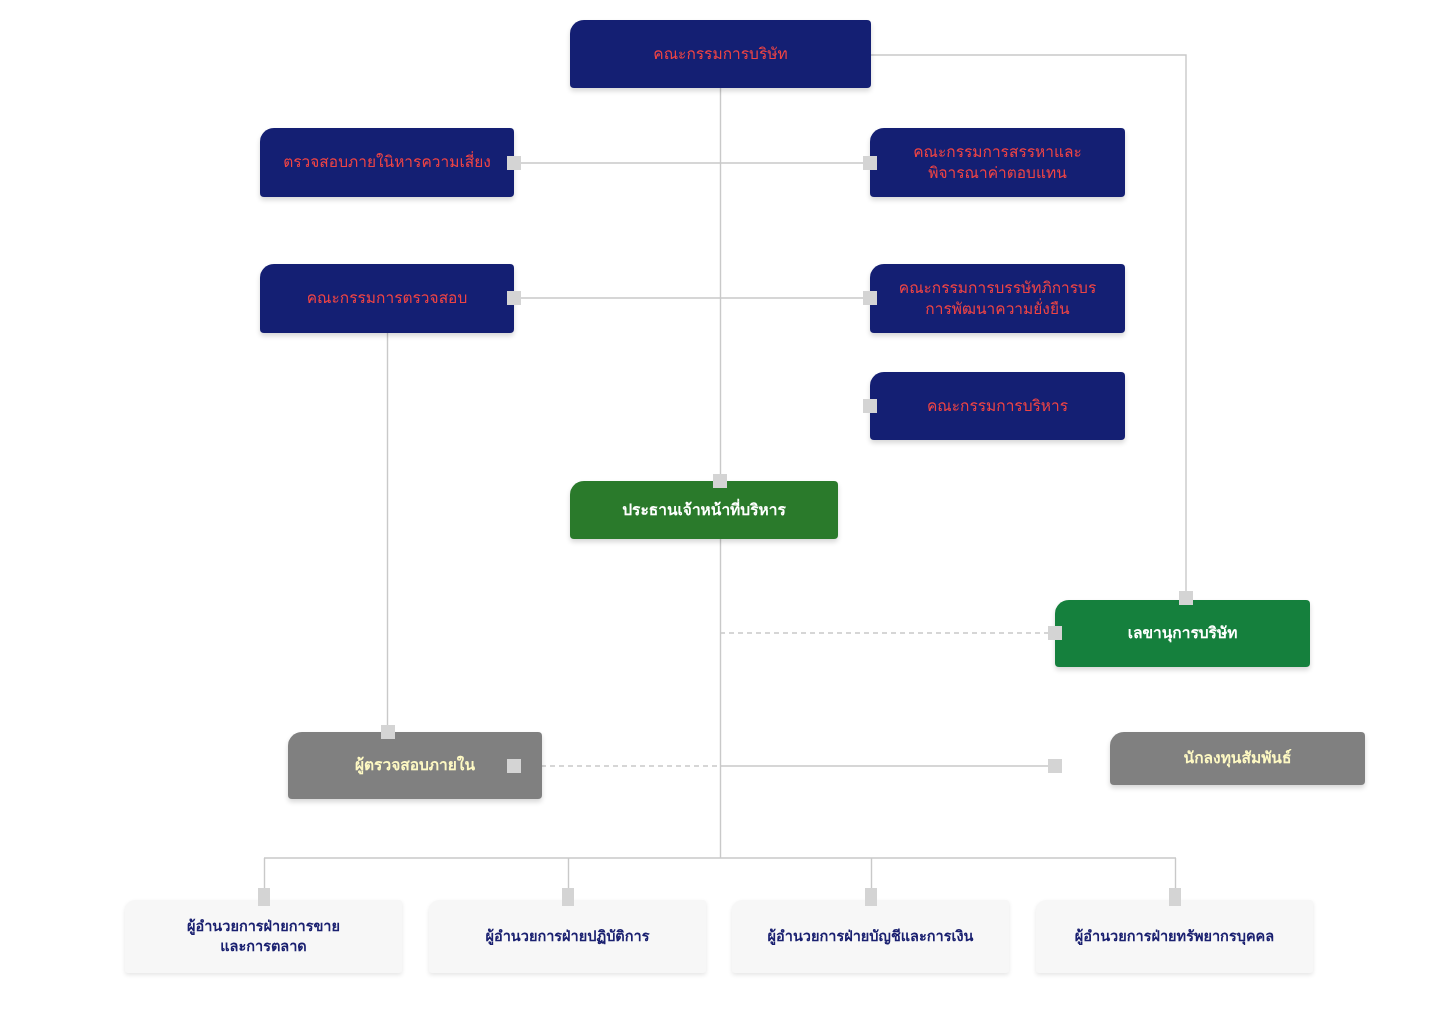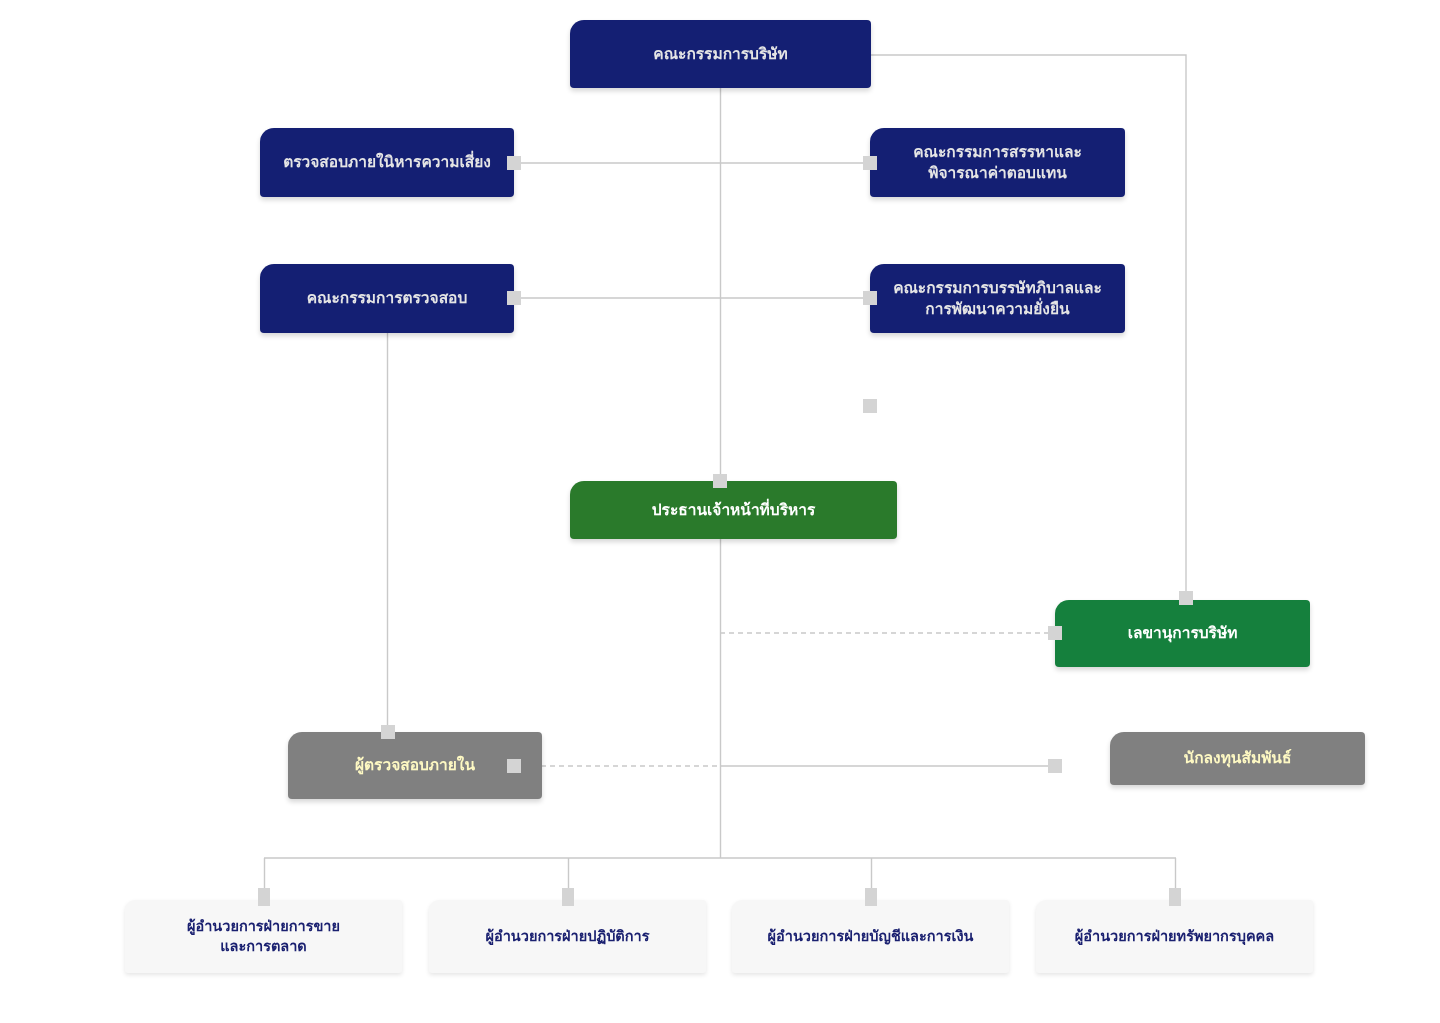--- a/index.html
+++ b/index.html
@@ -16,21 +16,21 @@
     display:flex;align-items:center;justify-content:center;
     text-align:center;
     border-radius:14px 4px 4px 4px;
     box-shadow:0 3px 5px rgba(0,0,0,0.16);
     padding:6px 12px;
     line-height:1.35;
     z-index:3;
   }
   .node .lbl{display:block;white-space:pre-line;}
 
-  .n-navy{background:#141f73;color:#e5e5e5;font-size:15.5px;font-weight:700;}
+  .n-navy{background:#141f73;color:#ef4444;font-size:15.5px;font-weight:400;}
   .n-green{background:#2a7a2b;color:#ffffff;font-size:15.5px;font-weight:600;}
   .n-purple{background:#15803d;color:#ffffff;font-size:15.5px;font-weight:600;}
   .n-gray{background:#808080;color:#fef9c3;font-size:15.5px;font-weight:700;margin-left:28px;}
   .n-light{
     background:#f7f7f7;color:#1a2070;font-size:14.5px;font-weight:600;
     border-radius:10px 3px 3px 3px;
     box-shadow:0 2px 4px rgba(0,0,0,0.10);
   }
 
   .handle{
@@ -97,26 +97,29 @@
   <div class="node n-navy" style="left:260px;top:264px;width:254px;height:69px;">
     <span class="lbl">คณะกรรมการตรวจสอบ</span>
   </div>
 
   <div class="node n-navy" style="left:870px;top:128px;width:255px;height:69px;">
     <span class="lbl">คณะกรรมการสรรหาและ
 พิจารณาค่าตอบแทน</span>
   </div>
 
   <div class="node n-navy" style="left:870px;top:264px;width:255px;height:69px;">
-    <span class="lbl">คณะกรรมการบรรษัทภิบาลและ
+    <span class="lbl">คณะกรรมการบรรษัทภิการบร
 การพัฒนาความยั่งยืน</span>
   </div>
 
+  <div class="node n-navy" style="left:870px;top:372px;width:255px;height:68px;">
+    <span class="lbl">คณะกรรมการบริหาร</span>
+  </div>
 
-  <div class="node n-green" style="left:570px;top:481px;width:327px;height:58px;">
+  <div class="node n-green" style="left:570px;top:481px;width:268px;height:58px;">
     <span class="lbl">ประธานเจ้าหน้าที่บริหาร</span>
   </div>
 
   <div class="node n-purple" style="left:1055px;top:600px;width:255px;height:67px;">
     <span class="lbl">เลขานุการบริษัท</span>
   </div>
 
   <div class="node n-gray" style="left:260px;top:732px;width:254px;height:67px;">
     <span class="lbl">ผู้ตรวจสอบภายใน</span>
   </div>

